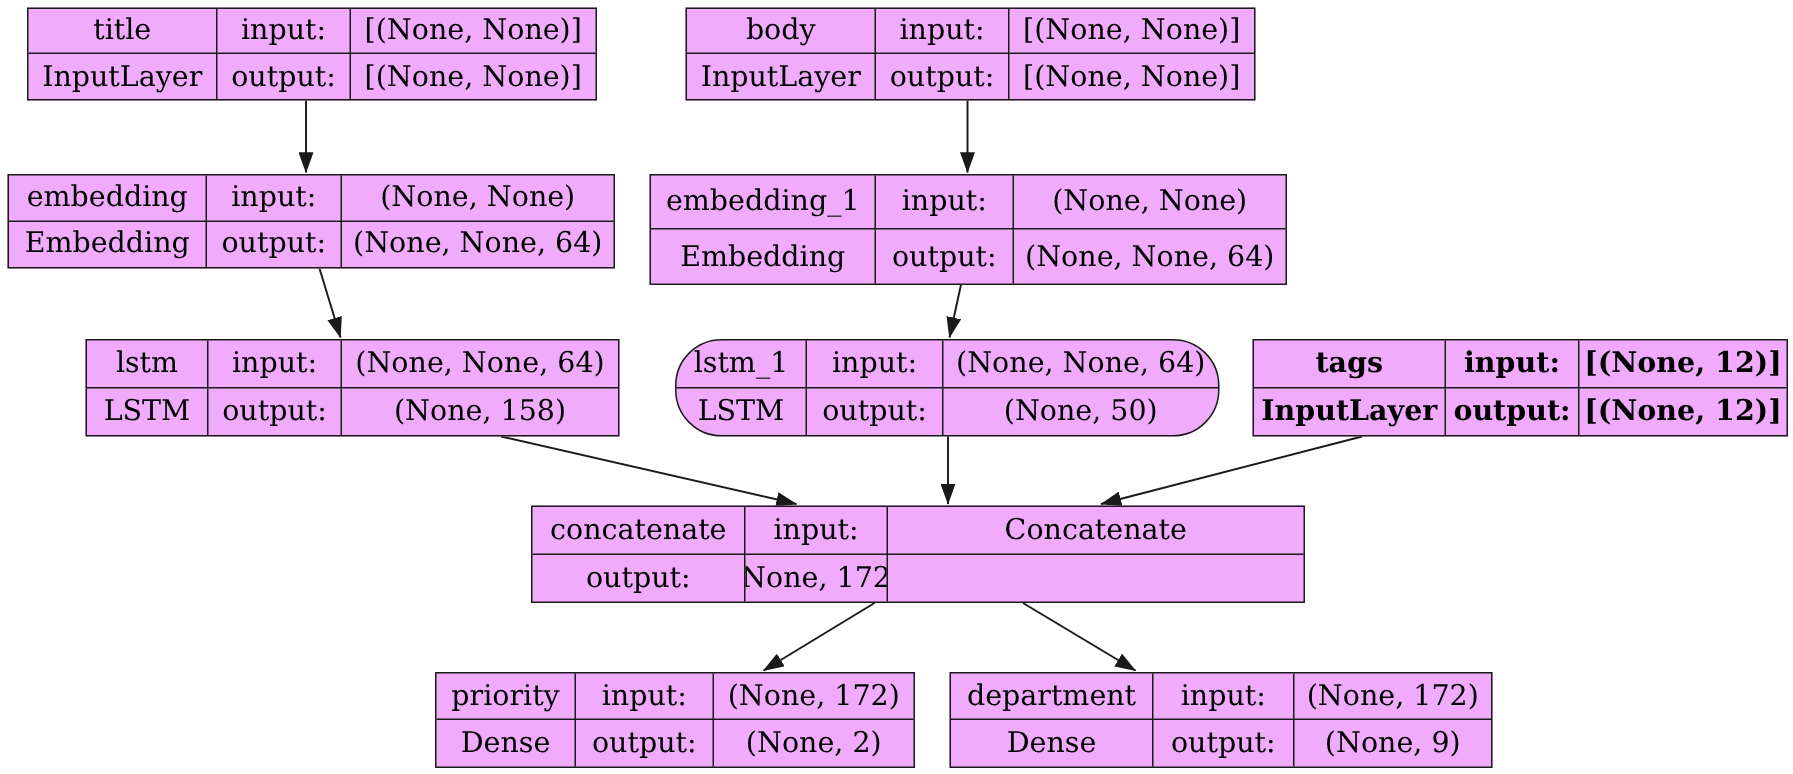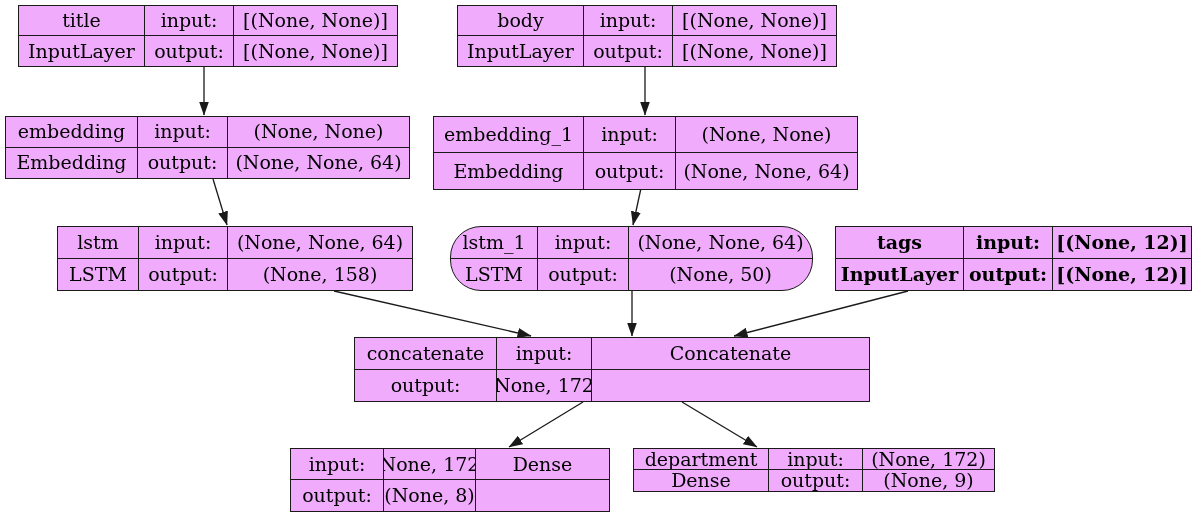--- a/index.html
+++ b/index.html
@@ -133,28 +133,29 @@
 
   <div class="node" style="left: 327px; top: 337px; width: 516px; height: 65px; grid-template-columns: 142px 95px 1fr; margin-left: 27px;">
     <div class="cell">concatenate</div>
     <div class="cell">input:</div>
     <div class="cell">Concatenate</div>
     <div class="cell">output:</div>
     <div class="cell">(None, 172)</div>
   </div>
 
   <div class="node" style="left: 290px; top: 448px; width: 320px; height: 64px; grid-template-columns: 93px 92px 1fr;">
+    <div class="cell">priority</div>
     <div class="cell">input:</div>
     <div class="cell">(None, 172)</div>
     <div class="cell">Dense</div>
     <div class="cell">output:</div>
-    <div class="cell">(None, 8)</div>
+    <div class="cell">(None, 2)</div>
   </div>
 
-  <div class="node" style="left: 633px; top: 448px; width: 362px; height: 44px; grid-template-columns: 135px 94px 1fr;">
+  <div class="node" style="left: 633px; top: 448px; width: 362px; height: 64px; grid-template-columns: 135px 94px 1fr;">
     <div class="cell">department</div>
     <div class="cell">input:</div>
     <div class="cell">(None, 172)</div>
     <div class="cell">Dense</div>
     <div class="cell">output:</div>
     <div class="cell">(None, 9)</div>
   </div>
 
 </div>
 

